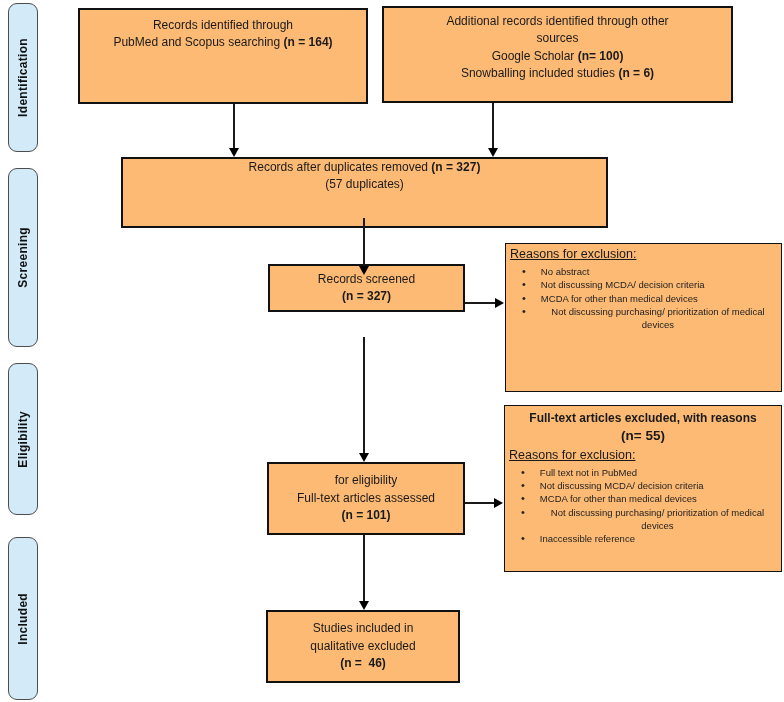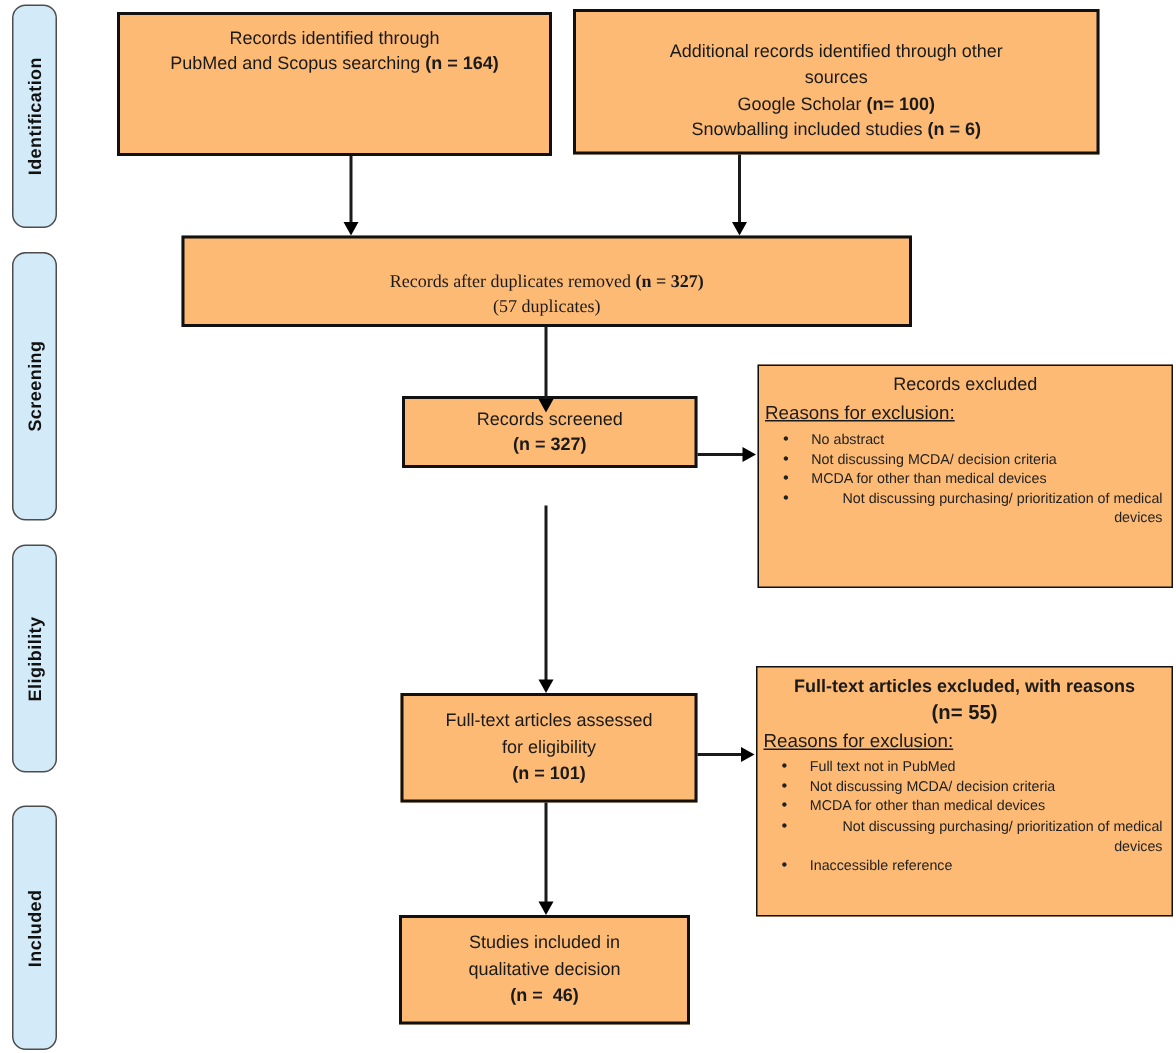--- a/index.html
+++ b/index.html
@@ -23,21 +23,21 @@
     border:2px solid #111; font-size:12px; line-height:1.45; text-align:center;
   }
   .fbox.thin { border-width:1.5px; }
   .fbox.center { display:flex; flex-direction:column; justify-content:center; }
   .n { font-weight:bold; white-space:pre; }
   .xtitle { font-size:12px; padding-top:4px; }
   .xtitle.bold { font-weight:bold; }
   .xn { font-size:13.5px; font-weight:bold; line-height:1.3; }
   .reasons-label { text-align:left; font-size:12.5px; padding:1px 4px 2px 4px;text-decoration:underline; }
   .reason {
-    display:flex; text-align:right; font-size:9.5px; line-height:1.38;
+    display:flex; text-align:center; font-size:9.5px; line-height:1.38;
     padding-left:16px; padding-right:6px; color:#222;
   }
   .reason::before { content:"\2022"; font-size:11px; line-height:1.2; margin-right:15px; }
   
   .vline { position:absolute; width:2px; background:#1a1a1a; }
   .hline { position:absolute; height:2px; background:#1a1a1a; }
   .head-down {
     position:absolute; width:0; height:0;
     border-left:5px solid transparent; border-right:5px solid transparent;
     border-top:9px solid #000;
@@ -66,67 +66,66 @@
     <span class="vtext">Included</span>
   </div>
 
   <div class="fbox" style="left:78px; top:8px; width:290px; height:96px; padding-top:7px;">
     <div><span>Records identified through</span></div>
     <div>
       <span>PubMed and Scopus searching</span> <span class="n">(n = 164)</span>
     </div>
   </div>
 
-  <div class="fbox" style="left:382px; top:6px; width:351px; height:97px; padding-top:18px;">
+  <div class="fbox" style="left:382px; top:6px; width:351px; height:97px; padding-top:5px;">
     <div><span>Additional records identified through other</span></div>
     <div><span>sources</span></div>
     <div>
       <span>Google Scholar</span> <span class="n">(n= 100)</span>
     </div>
     <div>
       <span>Snowballing included studies</span> <span class="n">(n = 6)</span>
     </div>
   </div>
 
-  <div class="fbox" style="left:121px; top:157px; width:487px; height:61px; padding-top:20px;font-family:Liberation Serif, serif;">
+  <div class="fbox" style="left:121px; top:157px; width:487px; height:71px; padding-top:0;">
     <div>
       <span>Records after duplicates removed</span> <span class="n">(n = 327)</span>
     </div>
     <div><span>(57 duplicates)</span></div>
   </div>
 
   <div class="fbox center" style="left:268px; top:264px; width:197px; height:48px;">
     <div><span>Records screened</span></div>
     <div><span class="n">(n = 327)</span></div>
   </div>
 
   <div class="fbox thin" style="left:505px; top:243px; width:277px; height:149px;">
-    <div class="xtitle">Records excluded</div>
     <div class="reasons-label">Reasons for exclusion:</div>
     <div class="reason">
         <span>No abstract</span>
       </div>
     <div class="reason">
         <span>Not discussing MCDA/ decision criteria</span>
       </div>
     <div class="reason">
         <span>MCDA for other than medical devices</span>
       </div>
     <div class="reason">
         <span>Not discussing purchasing/ prioritization of medical devices</span>
       </div>
   </div>
 
   <div class="fbox center" style="left:267px; top:462px; width:198px; height:73px;">
+    <div><span>for eligibility</span></div>
     <div><span>Full-text articles assessed</span></div>
-    <div><span>for eligibility</span></div>
     <div><span class="n">(n = 101)</span></div>
   </div>
 
-  <div class="fbox thin" style="left:504px; top:444px; width:278px; height:167px;">
+  <div class="fbox thin" style="left:504px; top:405px; width:278px; height:167px;">
     <div class="xtitle bold">Full-text articles excluded, with reasons</div>
     <div class="xn">(n= 55)</div>
     <div class="reasons-label">Reasons for exclusion:</div>
     <div class="reason">
         <span>Full text not in PubMed</span>
       </div>
     <div class="reason">
         <span>Not discussing MCDA/ decision criteria</span>
       </div>
     <div class="reason">
@@ -135,21 +134,21 @@
     <div class="reason">
         <span>Not discussing purchasing/ prioritization of medical devices</span>
       </div>
     <div class="reason">
         <span>Inaccessible reference</span>
       </div>
   </div>
 
   <div class="fbox center" style="left:266px; top:610px; width:194px; height:73px;">
     <div><span>Studies included in</span></div>
-    <div><span>qualitative decision</span></div>
+    <div><span>qualitative excluded</span></div>
     <div><span class="n">(n =  46)</span></div>
   </div>
 
   <div class="vline" style="left:233px; top:104px; height:46px;"></div>
   <div class="head-down" style="left:229px; top:148px;"></div>
 
   <div class="vline" style="left:492px; top:103px; height:47px;"></div>
   <div class="head-down" style="left:488px; top:148px;"></div>
 
   <div class="vline" style="left:363px; top:218px; height:50px;"></div>

